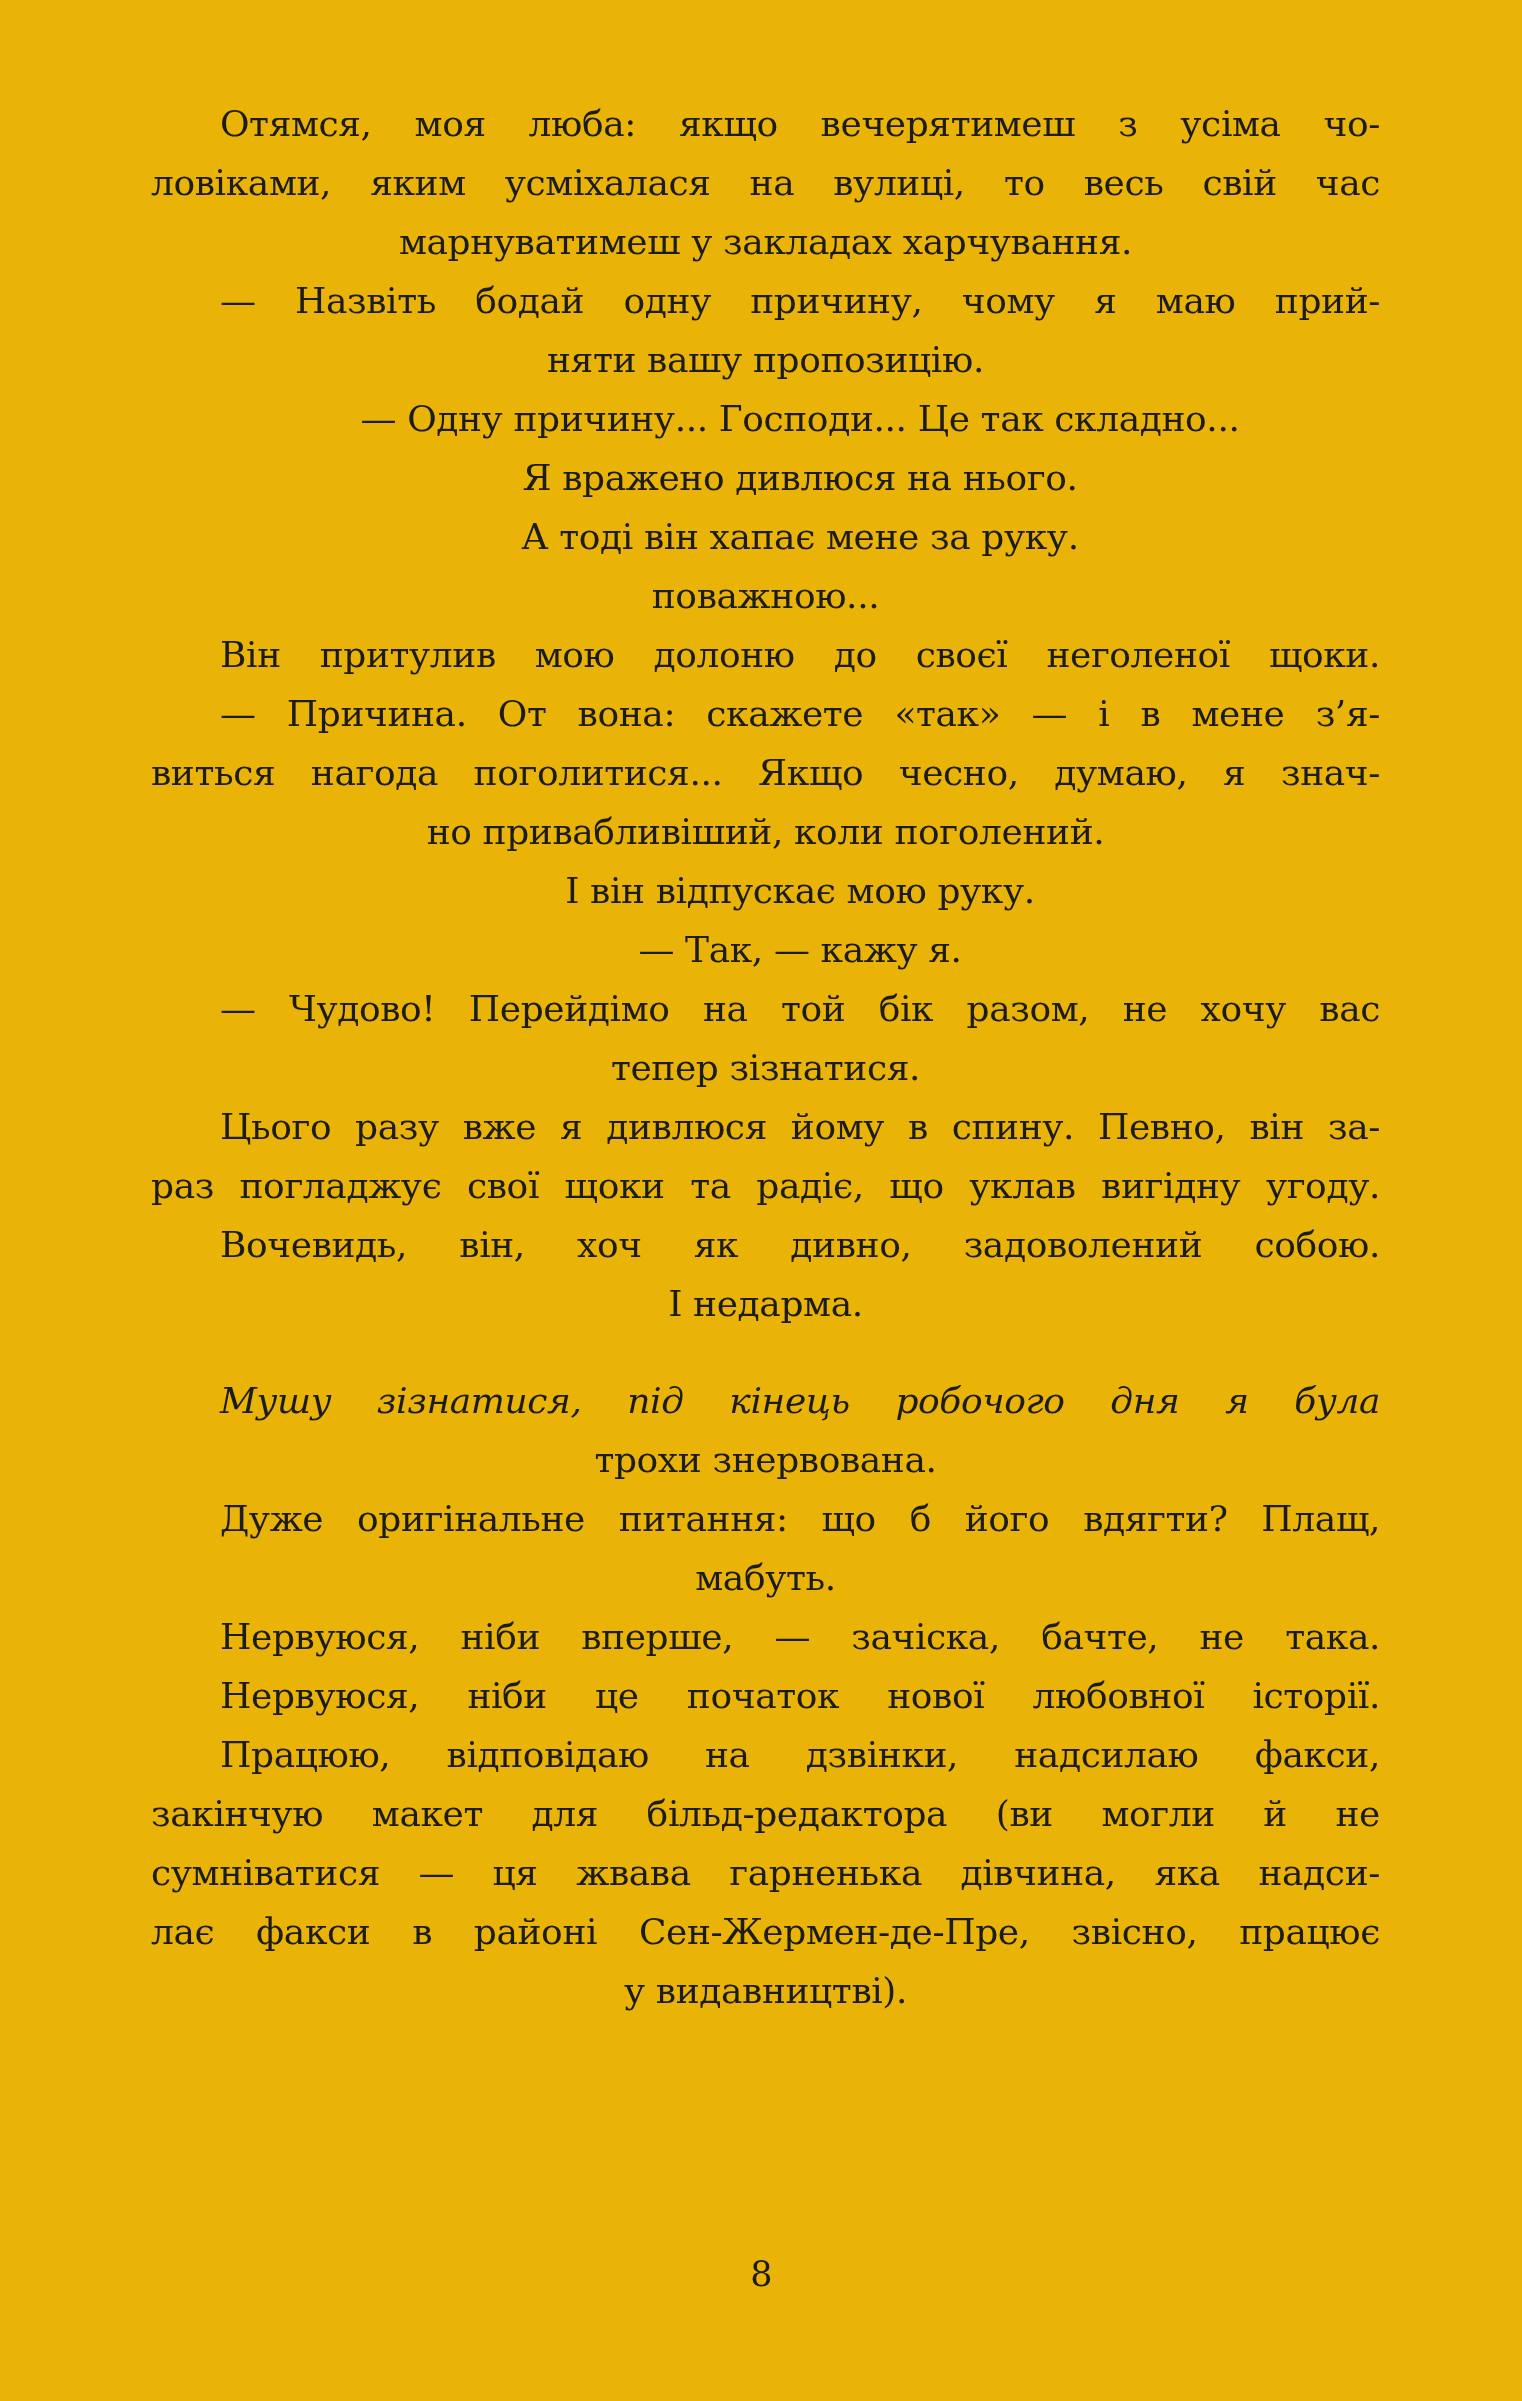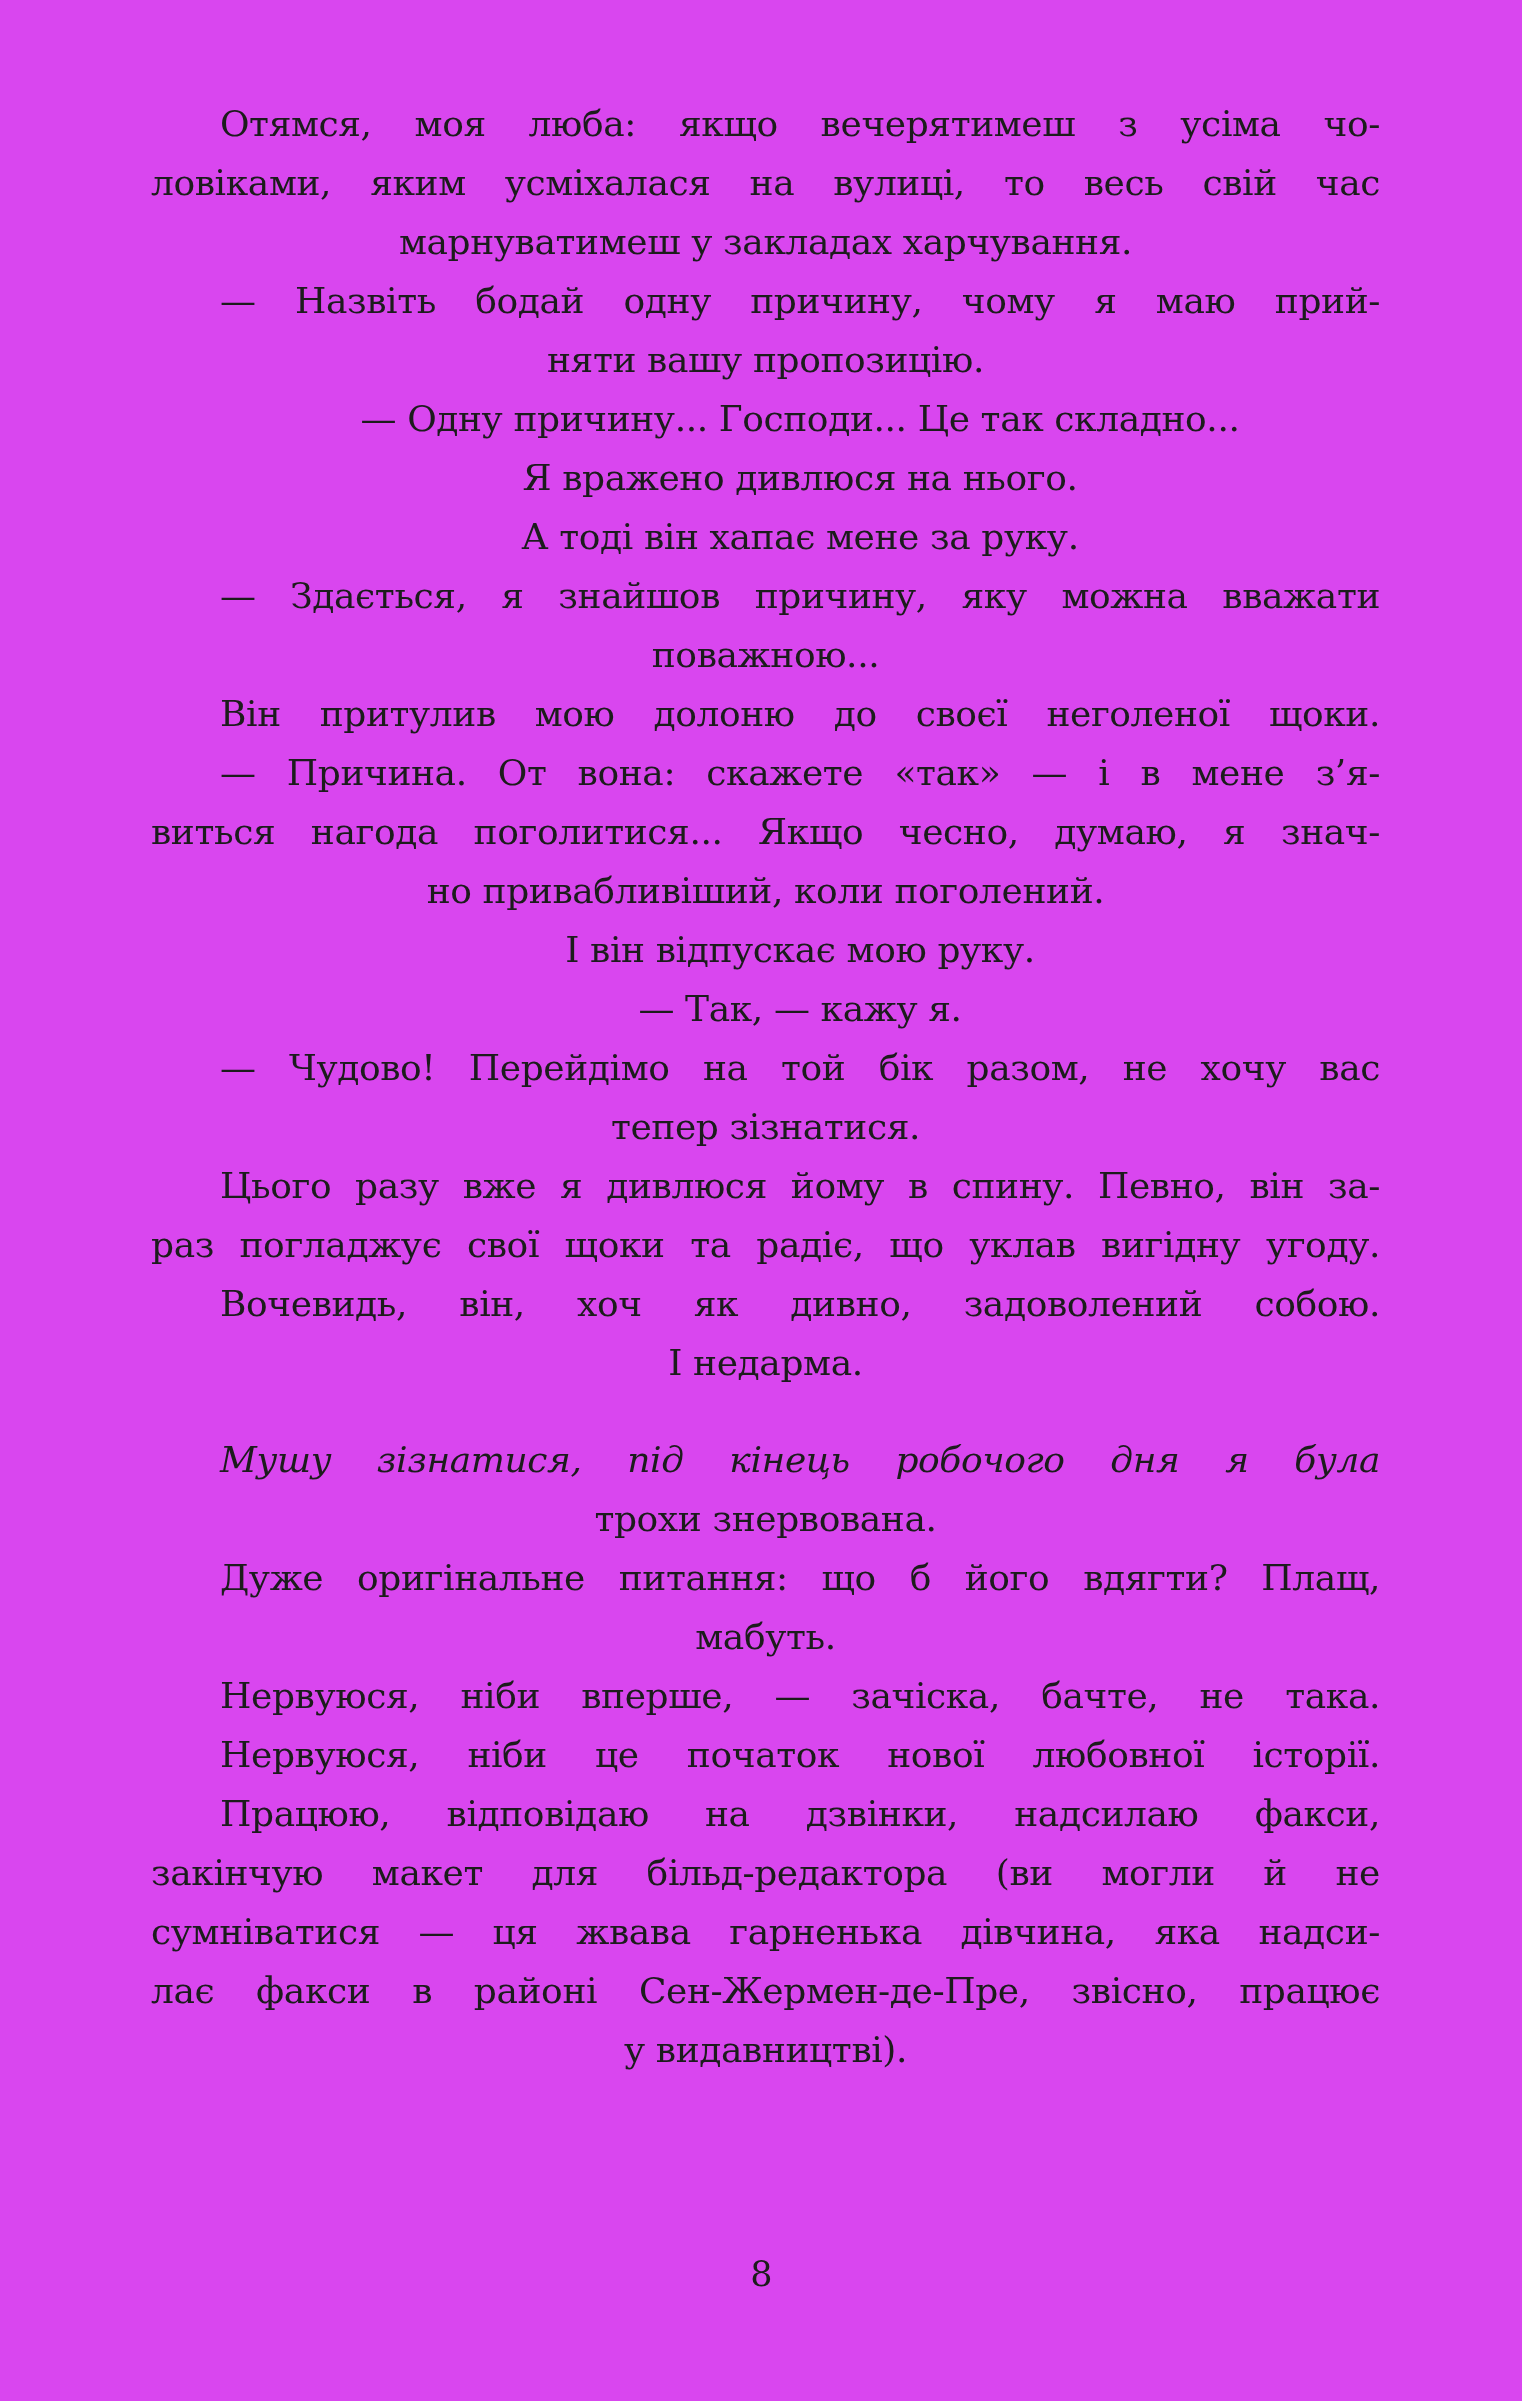--- a/index.html
+++ b/index.html
@@ -4,21 +4,21 @@
 <style>
   html, body {
     margin: 0;
     padding: 0;
     background: #ffffff;
   }
   .page {
     position: relative;
     width: 1523px;
     height: 2401px;
-    background: #d946ef;
+    background: #eab308;
     overflow: hidden;
     font-family: "DejaVu Serif", "Liberation Serif", serif;
     color: #1c1c1c;
   }
   .text-block {
     position: absolute;
     left: 151px;
     top: 0;
     width: 1229px;
     padding-top: 94px;
@@ -60,21 +60,20 @@
 <div class="page">
   <div class="text-block">
       <div class="line indent justify">Отямся, моя люба: якщо вечерятимеш з усіма чо-</div>
       <div class="line justify">ловіками, яким усміхалася на вулиці, то весь свій час</div>
       <div class="line">марнуватимеш у закладах харчування.</div>
       <div class="line indent justify">— Назвіть бодай одну причину, чому я маю прий-</div>
       <div class="line">няти вашу пропозицію.</div>
       <div class="line indent">— Одну причину... Господи... Це так складно...</div>
       <div class="line indent">Я вражено дивлюся на нього.</div>
       <div class="line indent">А тоді він хапає мене за руку.</div>
-      <div class="line indent justify">— Здається, я знайшов причину, яку можна вважати</div>
       <div class="line">поважною...</div>
       <div class="line indent justify">Він притулив мою долоню до своєї неголеної щоки.</div>
       <div class="line indent justify">— Причина. От вона: скажете «так» — і в мене з’я-</div>
       <div class="line justify">виться нагода поголитися... Якщо чесно, думаю, я знач-</div>
       <div class="line">но привабливіший, коли поголений.</div>
       <div class="line indent">І він відпускає мою руку.</div>
       <div class="line indent">— Так, — кажу я.</div>
       <div class="line indent justify">— Чудово! Перейдімо на той бік разом, не хочу вас</div>
       <div class="line">тепер зізнатися.</div>
       <div class="line indent justify">Цього разу вже я дивлюся йому в спину. Певно, він за-</div>

